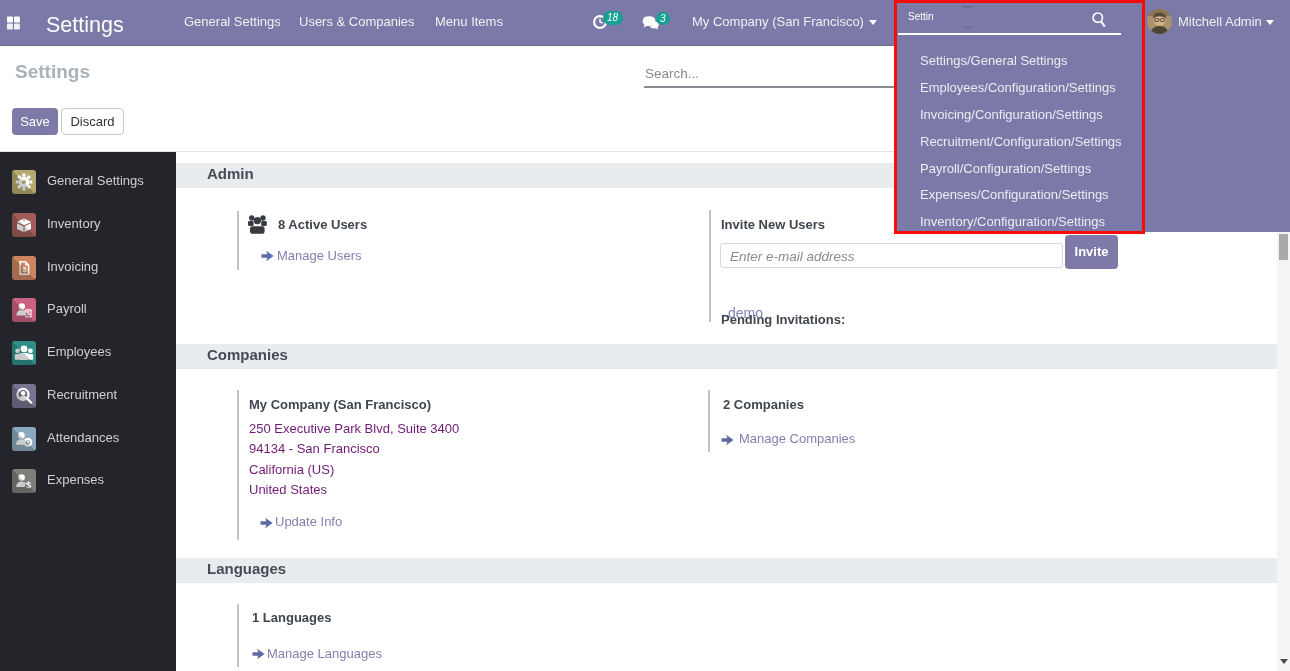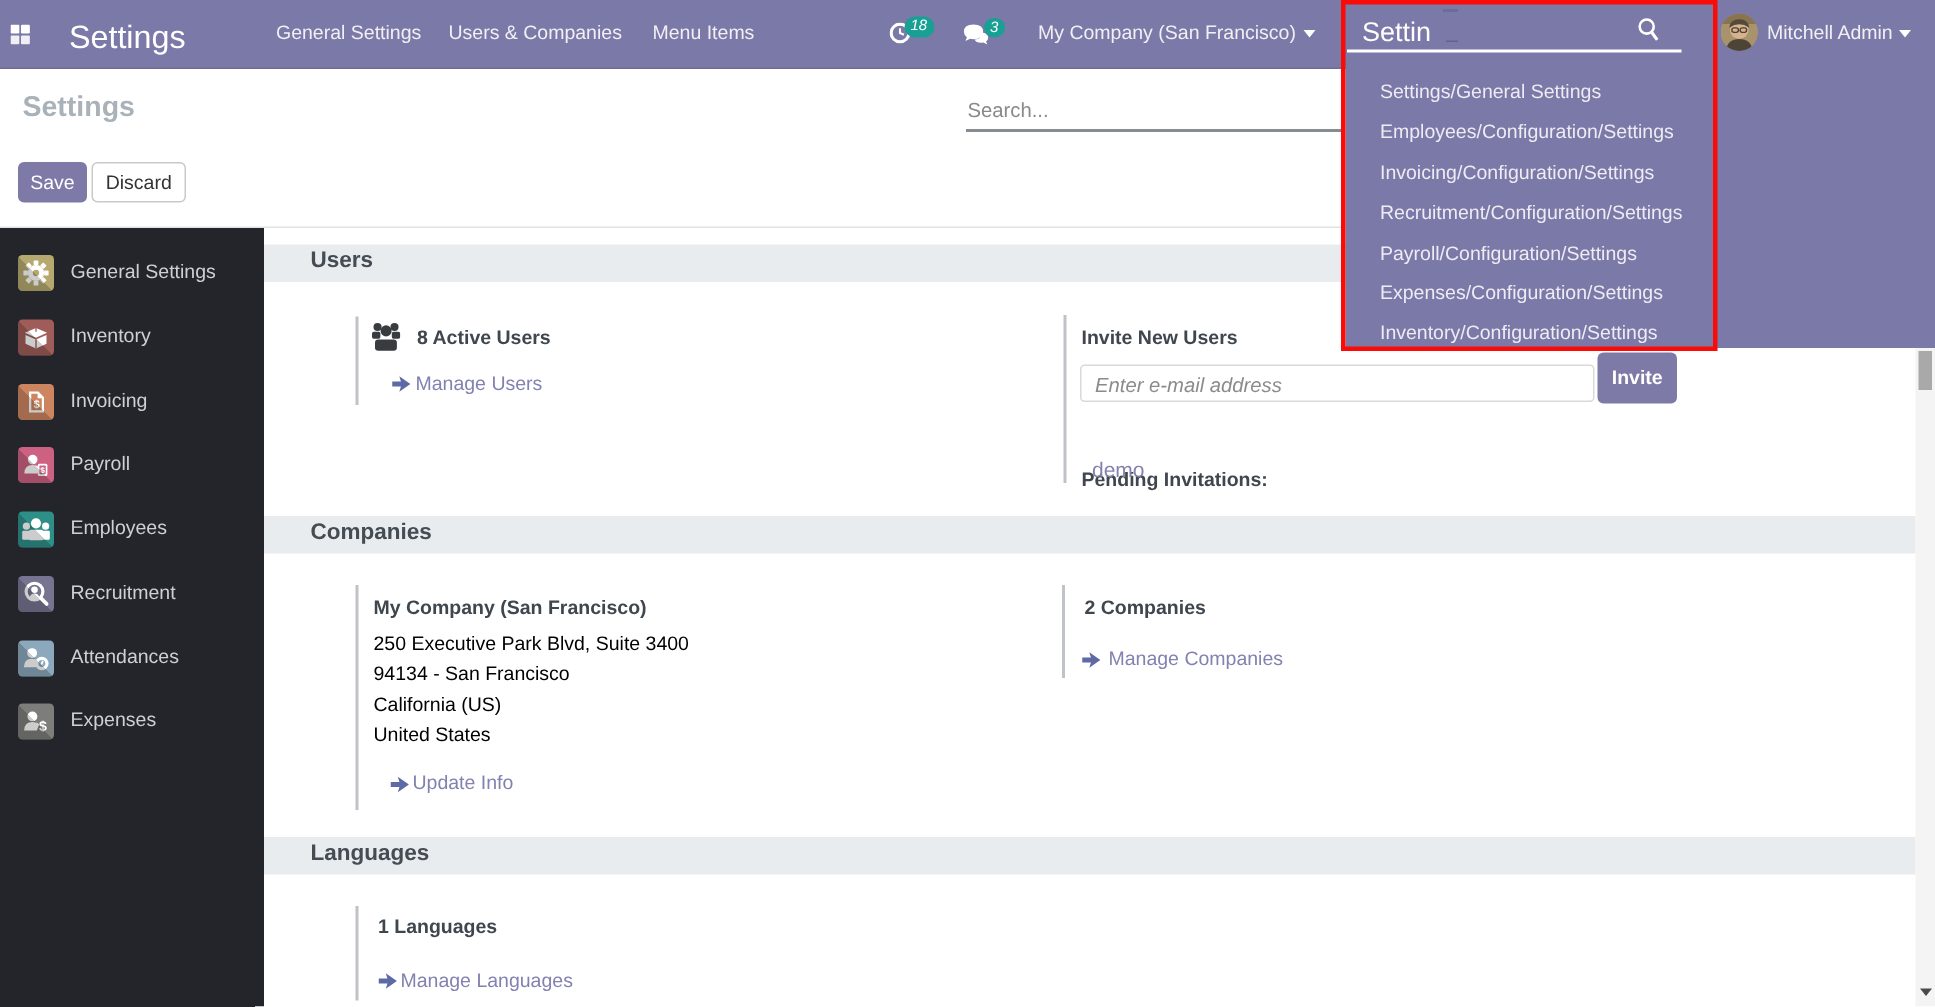--- a/index.html
+++ b/index.html
@@ -25,21 +25,21 @@
   .sitem:after { content:""; position:absolute; left:0; top:0; right:0; bottom:0;
      background:linear-gradient(225deg, rgba(0,0,0,0) 52%, rgba(0,0,0,0.20) 52%); }
   .slabel { position:absolute; left:47px; color:#cfd0d3; font-size:13px; line-height:24px; white-space:nowrap; }
 
   
   .secbar { position:absolute; left:176px; width:1101px; height:25px; background:#e9ecee; }
   .secbar span { position:absolute; left:31px; top:0; line-height:21.5px; font-weight:bold; font-size:15px; color:#454c54; }
   .vline { position:absolute; width:1.5px; background:#bfc2c6; }
   .bold15 { position:absolute; font-weight:bold; font-size:13px; color:#3f464e; white-space:nowrap; }
   .link { position:absolute; font-size:13px; color:#8281b0; white-space:nowrap; }
-  .muted { position:absolute; font-size:13px; color:#000000; white-space:nowrap; }
+  .muted { position:absolute; font-size:13px; color:#701a75; white-space:nowrap; }
   .arrow { position:absolute; }
 
   
   #sctrack { position:absolute; left:1277px; top:152px; width:13px; height:519px; background:#f4f4f4; }
   #scthumb { position:absolute; left:1279px; top:234px; width:9px; height:26px; background:#a9a9a9; }
 
   
   #panel { position:absolute; left:897px; top:0; width:393px; height:232px; background:#7b79a7; }
   .sugg { position:absolute; left:920px; font-size:13px; color:#edebf3; white-space:nowrap; }
 
@@ -155,21 +155,21 @@
         <g fill="#fff">
           <circle cx="9.6" cy="8.6" r="3.3"></circle>
           <path d="M4.1 18 Q4.3 12.4 9.6 12.4 Q12.6 12.4 14 14.2 L12.6 18 Z"></path>
           <text x="16.6" y="18.6" font-size="9.5" font-weight="bold" fill="#fff" text-anchor="middle" font-family="Liberation Sans">$</text>
         </g>
       </svg>
   </div>
   <div class="slabel" style="top:468px;">Expenses</div>
 
   <div class="secbar" style="top:163px;">
-      <span>Users</span>
+      <span>Admin</span>
     </div>
   <div class="vline" style="left:237px; top:211px; height:59px;"></div>
   <div class="abs" style="left:248px; top:215px;">
     <svg width="19" height="19" viewBox="0 0 19 19">
         <g fill="#383c40">
           <circle cx="3.7" cy="3" r="2.7"></circle>
           <circle cx="15" cy="3" r="2.7"></circle>
           <circle cx="9.4" cy="5.6" r="3.7"></circle>
           <rect x="0" y="6.1" width="5.6" height="4.8" rx="1.2"></rect>
           <rect x="13.2" y="6.1" width="5.6" height="4.8" rx="1.2"></rect>
@@ -274,21 +274,21 @@
 
   <div id="panel"></div>
   <div class="sugg" style="top:53.3px;">Settings/General Settings</div>
   <div class="sugg" style="top:80.1px;">Employees/Configuration/Settings</div>
   <div class="sugg" style="top:106.9px;">Invoicing/Configuration/Settings</div>
   <div class="sugg" style="top:133.7px;">Recruitment/Configuration/Settings</div>
   <div class="sugg" style="top:160.5px;">Payroll/Configuration/Settings</div>
   <div class="sugg" style="top:187.3px;">Expenses/Configuration/Settings</div>
   <div class="sugg" style="top:214.1px;">Inventory/Configuration/Settings</div>
 
-  <div class="txt" style="left:908px; top:10.5px; font-size:18px; color:#fdfdfd;">Settin</div>
+  <div class="txt" style="left:908px; top:10.5px; font-size:10px; color:#fdfdfd;">Settin</div>
   <div class="abs" style="left:964px; top:26.5px; width:8px; height:1.5px; background:rgba(0,0,0,0.18);"></div>
   <div class="abs" style="left:962px; top:6px; width:10px; height:2px; background:rgba(0,0,0,0.10);"></div>
   <div class="abs" style="left:1092px; top:11.5px;">
     <svg width="14" height="16" viewBox="0 0 14 16">
         <g fill="none" stroke="#fff" stroke-width="1.7">
           <circle cx="5.8" cy="5.7" r="4.7"></circle>
           <line x1="9.1" y1="9.5" x2="12.8" y2="14.6" stroke-width="2.1"></line>
         </g>
       </svg>
   </div>

